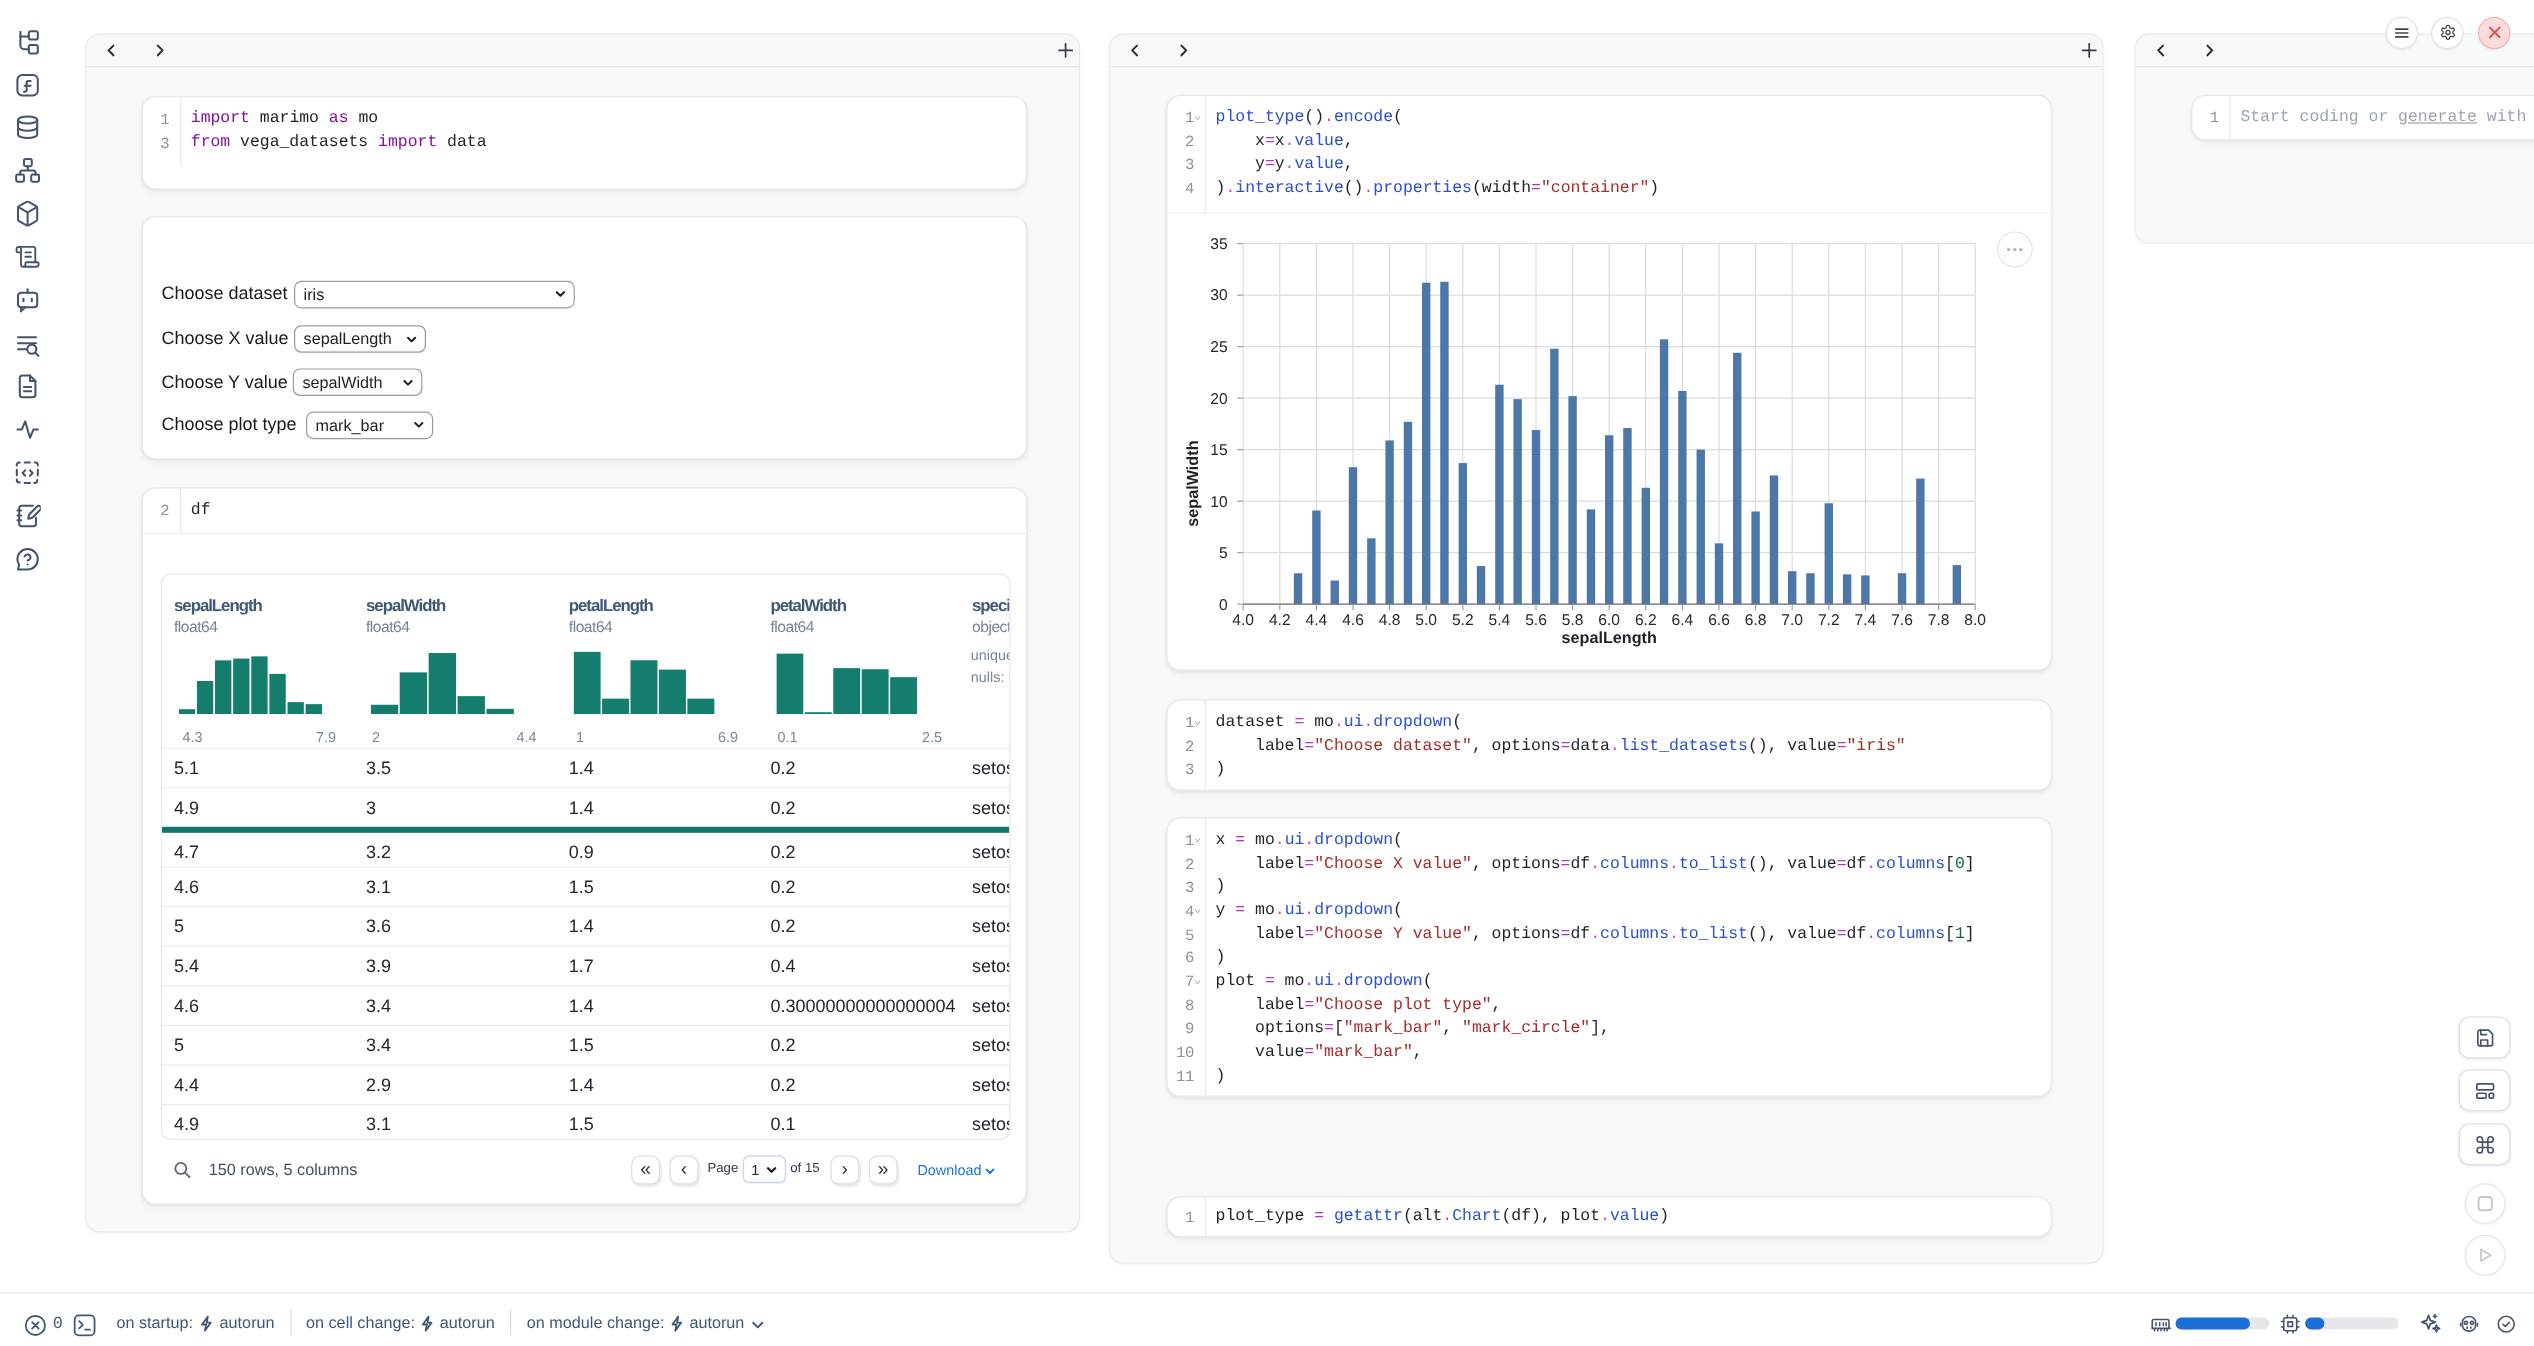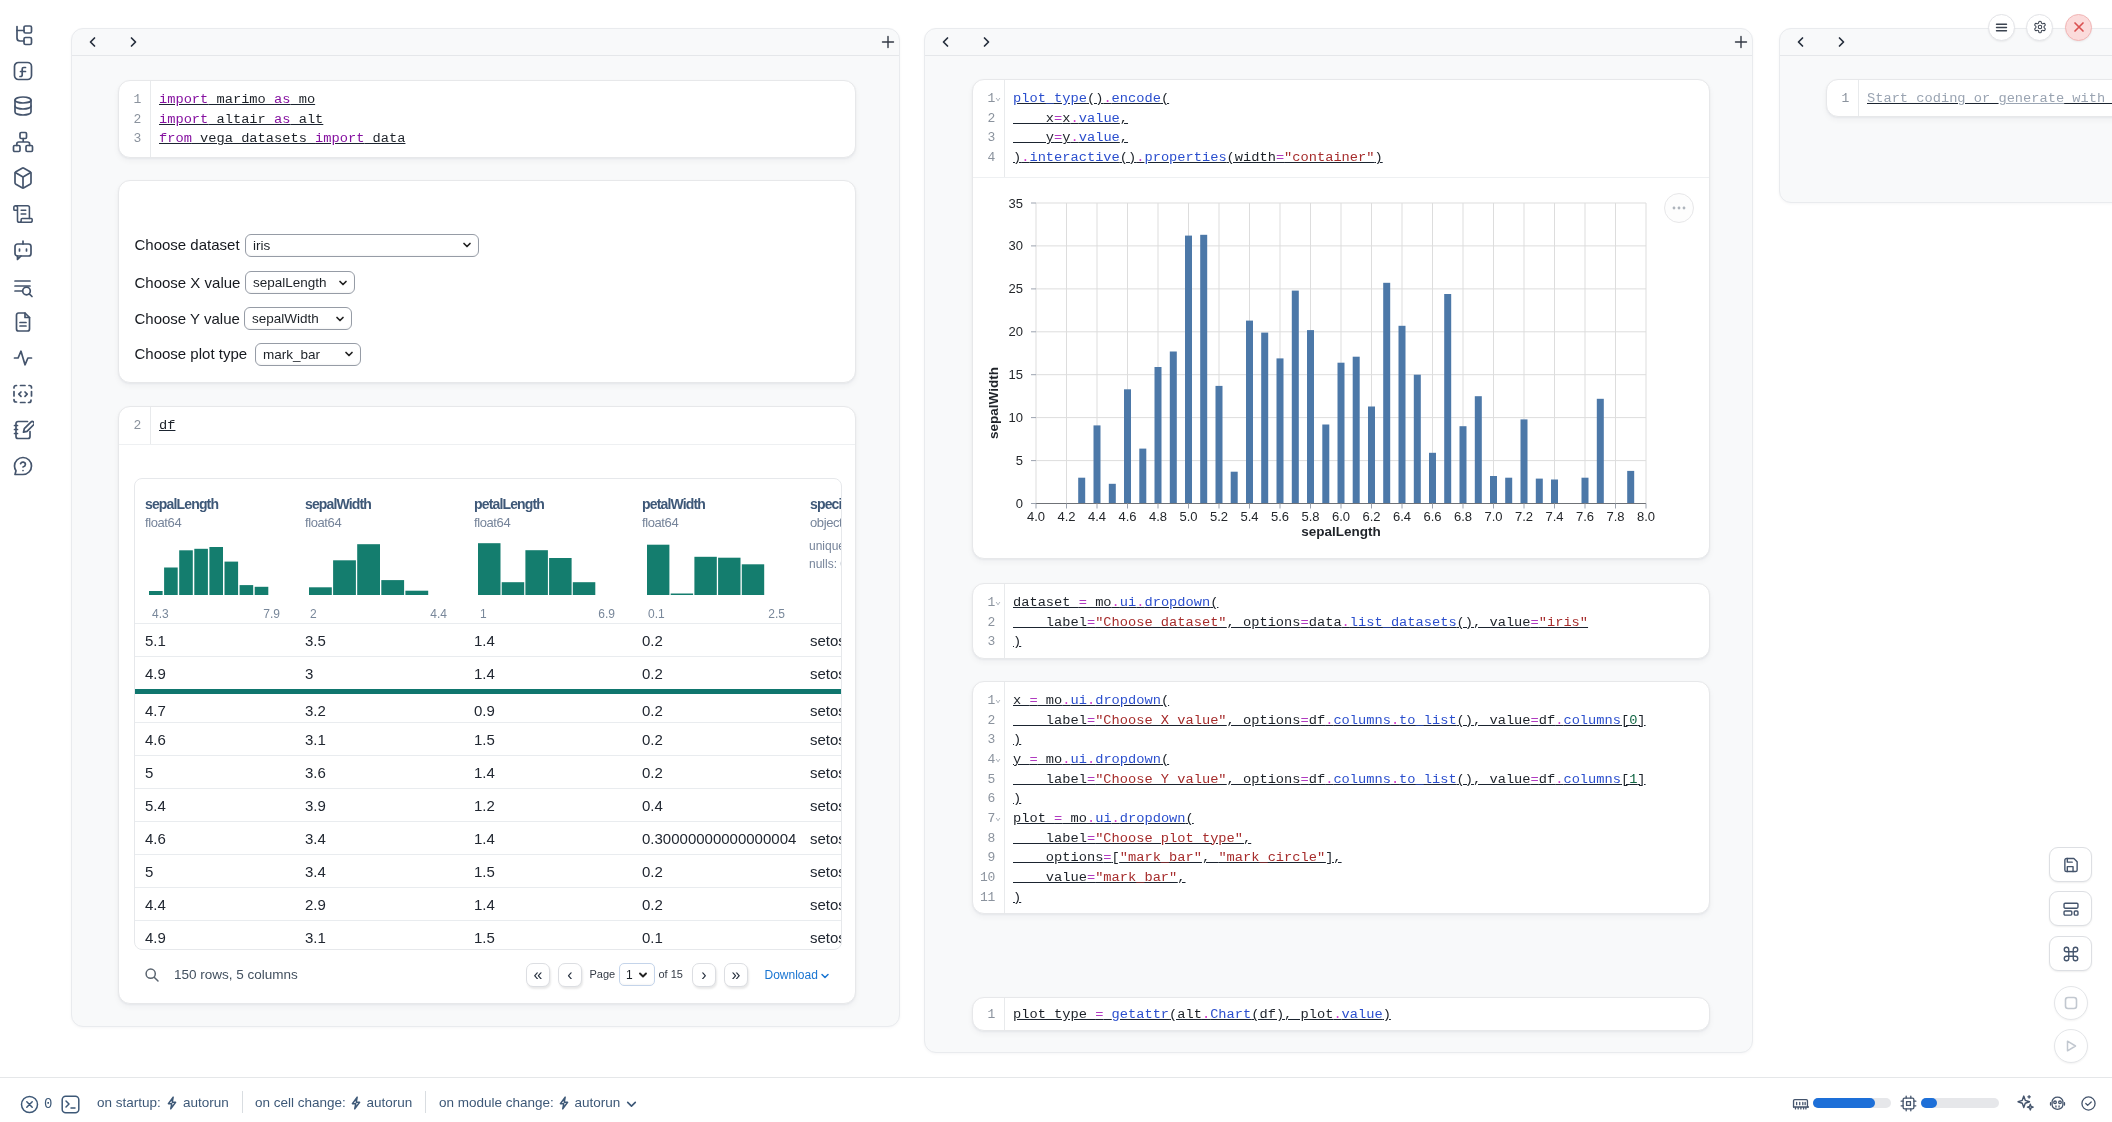--- a/index.html
+++ b/index.html
@@ -5,21 +5,21 @@
 body { font-family:"Liberation Sans",sans-serif; position:relative; color:#1b2430; }
 i { font-style:normal; }
 .col { position:absolute; background:#f8f9fa; border:1px solid #e9ebee; border-radius:12px;
   box-shadow:0 1px 3px rgba(25,35,60,.04); }
 .colhead { position:absolute; left:0; right:0; top:0; height:27px; border-bottom:1px solid #e5e7ea; }
 .harrow { position:absolute; top:5px; width:16px; height:16px; }
 .cell { position:absolute; background:#fff; border:1px solid #e7e8ea; border-radius:12px;
   box-shadow:0 1px 2px rgba(20,30,60,.05),0 3px 6px rgba(20,30,60,.04); overflow:hidden; }
 .cb { position:relative; font-family:"Liberation Mono",monospace; font-size:13.7px; line-height:19.65px; }
 .cb::before { content:""; position:absolute; left:31px; top:0; bottom:0; width:1px; background:#e8eaec; }
-.l { position:relative; white-space:pre;text-decoration:underline; }
+.l { position:relative; white-space:pre; }
 .num { display:inline-block; width:22px; text-align:right; color:#8b939e; font-size:13px;
   vertical-align:top; letter-spacing:-.3px; }
 .fold { position:absolute; left:22px; top:-1px; color:#99a1ab; font-size:10px; }
 .t { margin-left:18px; color:#1d2229; }
 .lbl { position:absolute; font-size:15px; color:#16191f; }
 .sel { position:absolute; background:#fff; border:1px solid #969ca6; border-radius:6px;
   display:flex; align-items:center; font-size:13.5px; color:#1c2127;
   box-shadow:inset 0 -1px 2px rgba(0,0,0,.04); padding:0 7px; }
 .sel svg { position:absolute; right:6px; top:50%; margin-top:-5px; }
 .mono { font-family:"Liberation Mono",monospace; }
@@ -123,21 +123,20 @@
       <svg class="harrow" style="left:53px" viewBox="0 0 16 16" fill="none">
         <path d="M6.5 4 L10.5 8 L6.5 12" stroke="#252e3c" stroke-width="1.7" stroke-linecap="round" stroke-linejoin="round"></path>
       </svg>
       <svg class="harrow" style="left:808px" viewBox="0 0 16 16" fill="none">
         <path d="M8 2.5 V13.5 M2.5 8 H13.5" stroke="#333a45" stroke-width="1.4" stroke-linecap="round"></path>
       </svg>
     </div>
     <div class="cell" style="left:46px;top:51px;width:738px;height:78px">
       <div class="cb" style="padding:9px 0 9px 0;">
         <div class="l"><span class="num">1</span><span class="t"><i style="color:#8510a0">import</i> marimo <i style="color:#8510a0">as</i> mo</span></div>
-        <div class="l"><span class="num">2</span><span class="t"><i style="color:#8510a0">import</i> altair <i style="color:#8510a0">as</i> alt</span></div>
         <div class="l"><span class="num">3</span><span class="t"><i style="color:#8510a0">from</i> vega_datasets <i style="color:#8510a0">import</i> data</span></div>
       </div>
     </div>
     <div class="cell" style="left:46px;top:151px;width:738px;height:203px">
       <div class="lbl" style="left:15.5px;top:55.099999999999994px">Choose dataset</div>
       <div class="sel" style="left:126px;top:52.599999999999994px;width:234px;height:23px">iris<svg width="10" height="10" viewBox="0 0 10 10" fill="none">
           <path d="M2 3.5 L5 6.5 L8 3.5" stroke="#222" stroke-width="1.7" stroke-linecap="round" stroke-linejoin="round"></path>
         </svg></div>
       <div class="lbl" style="left:15.5px;top:92.6px">Choose X value</div>
       <div class="sel" style="left:126px;top:90.1px;width:110px;height:23px">sepalLength<svg width="10" height="10" viewBox="0 0 10 10" fill="none">
@@ -239,21 +238,21 @@
         <div style="position:absolute;left:0;right:0;top:276px;height:33px;border-top:1px solid #e9ecef">
           <div style="position:absolute;left:10px;top:8px;font-size:15px;color:#212731;white-space:nowrap">5</div>
           <div style="position:absolute;left:170px;top:8px;font-size:15px;color:#212731;white-space:nowrap">3.6</div>
           <div style="position:absolute;left:339px;top:8px;font-size:15px;color:#212731;white-space:nowrap">1.4</div>
           <div style="position:absolute;left:507px;top:8px;font-size:15px;color:#212731;white-space:nowrap">0.2</div>
           <div style="position:absolute;left:675px;top:8px;font-size:15px;color:#212731;white-space:nowrap">setosa</div>
         </div>
         <div style="position:absolute;left:0;right:0;top:309px;height:33px;border-top:1px solid #e9ecef">
           <div style="position:absolute;left:10px;top:8px;font-size:15px;color:#212731;white-space:nowrap">5.4</div>
           <div style="position:absolute;left:170px;top:8px;font-size:15px;color:#212731;white-space:nowrap">3.9</div>
-          <div style="position:absolute;left:339px;top:8px;font-size:15px;color:#212731;white-space:nowrap">1.2</div>
+          <div style="position:absolute;left:339px;top:8px;font-size:15px;color:#212731;white-space:nowrap">1.7</div>
           <div style="position:absolute;left:507px;top:8px;font-size:15px;color:#212731;white-space:nowrap">0.4</div>
           <div style="position:absolute;left:675px;top:8px;font-size:15px;color:#212731;white-space:nowrap">setosa</div>
         </div>
         <div style="position:absolute;left:0;right:0;top:342px;height:33px;border-top:1px solid #e9ecef">
           <div style="position:absolute;left:10px;top:8px;font-size:15px;color:#212731;white-space:nowrap">4.6</div>
           <div style="position:absolute;left:170px;top:8px;font-size:15px;color:#212731;white-space:nowrap">3.4</div>
           <div style="position:absolute;left:339px;top:8px;font-size:15px;color:#212731;white-space:nowrap">1.4</div>
           <div style="position:absolute;left:507px;top:8px;font-size:15px;color:#212731;white-space:nowrap">0.30000000000000004</div>
           <div style="position:absolute;left:675px;top:8px;font-size:15px;color:#212731;white-space:nowrap">setosa</div>
         </div>

